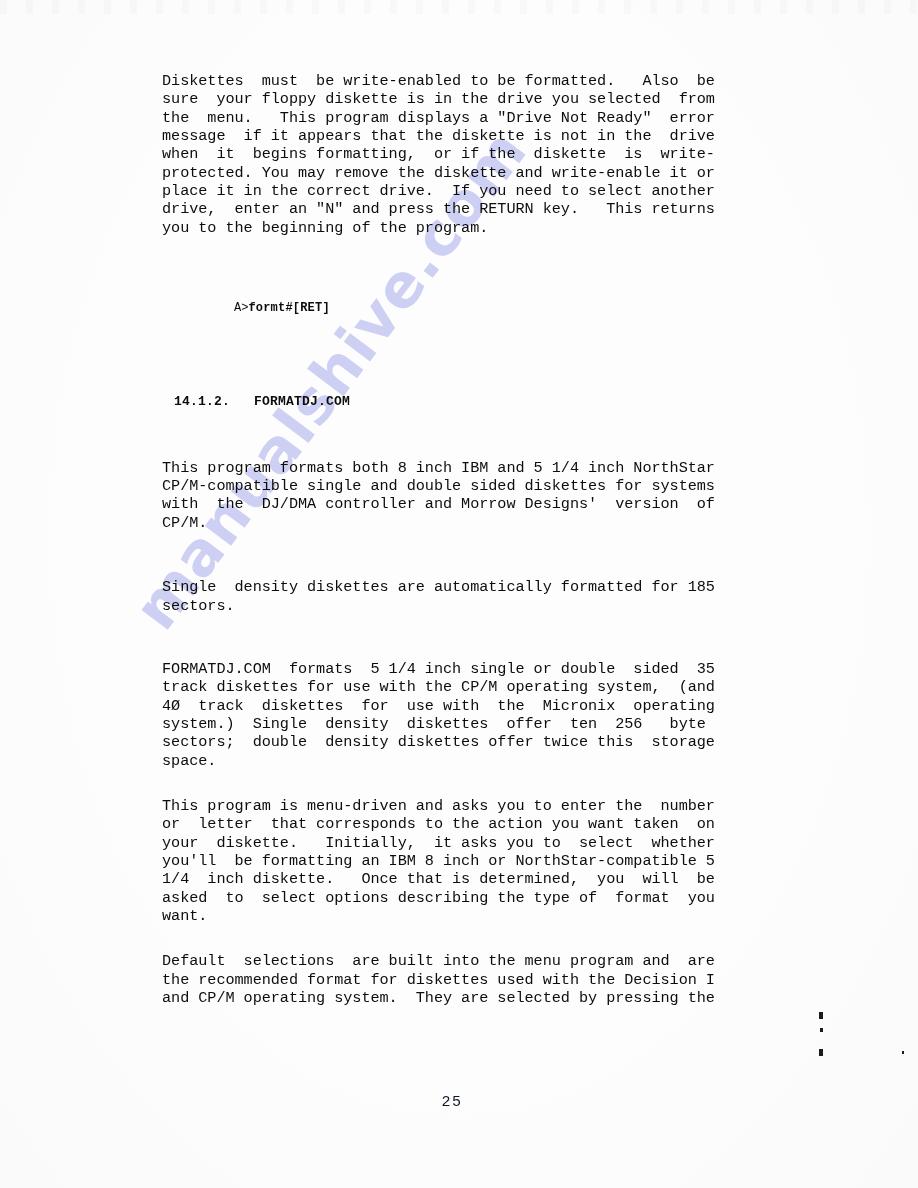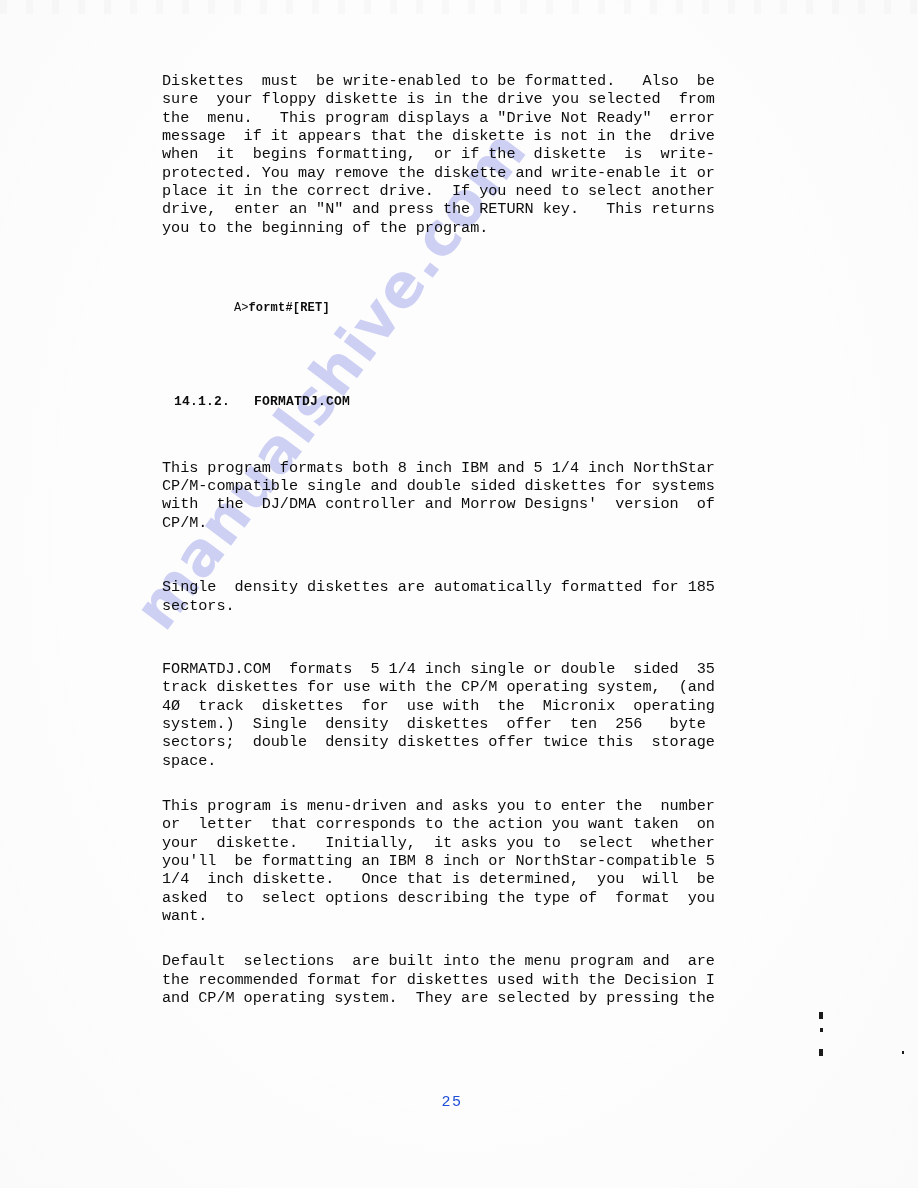--- a/index.html
+++ b/index.html
@@ -116,21 +116,21 @@
 
   .page-number {
     position: absolute;
     left: 0;
     top: 1094px;
     width: 904px;
     text-align: center;
     font-family: "Liberation Mono", "DejaVu Sans Mono", monospace;
     font-size: 15px;
     letter-spacing: 1.5px;
-    color: #1d4ed8;
+    color: #0f172a;
     z-index: 4;
   }
 </style>
 </head>
 <body>
 
 <div class="page">
 
   <div class="scan-top-edge"></div>
 

